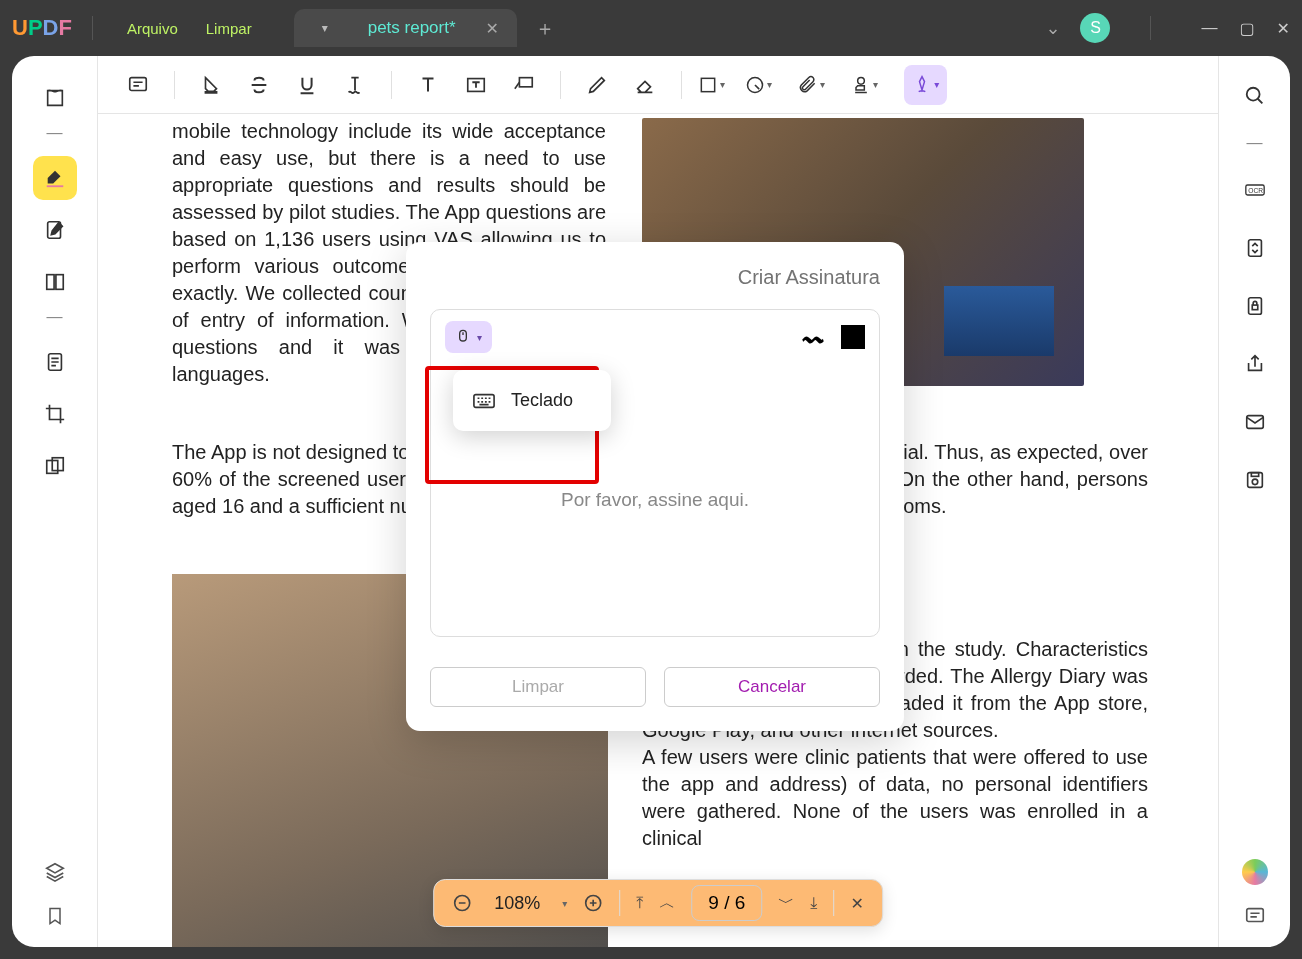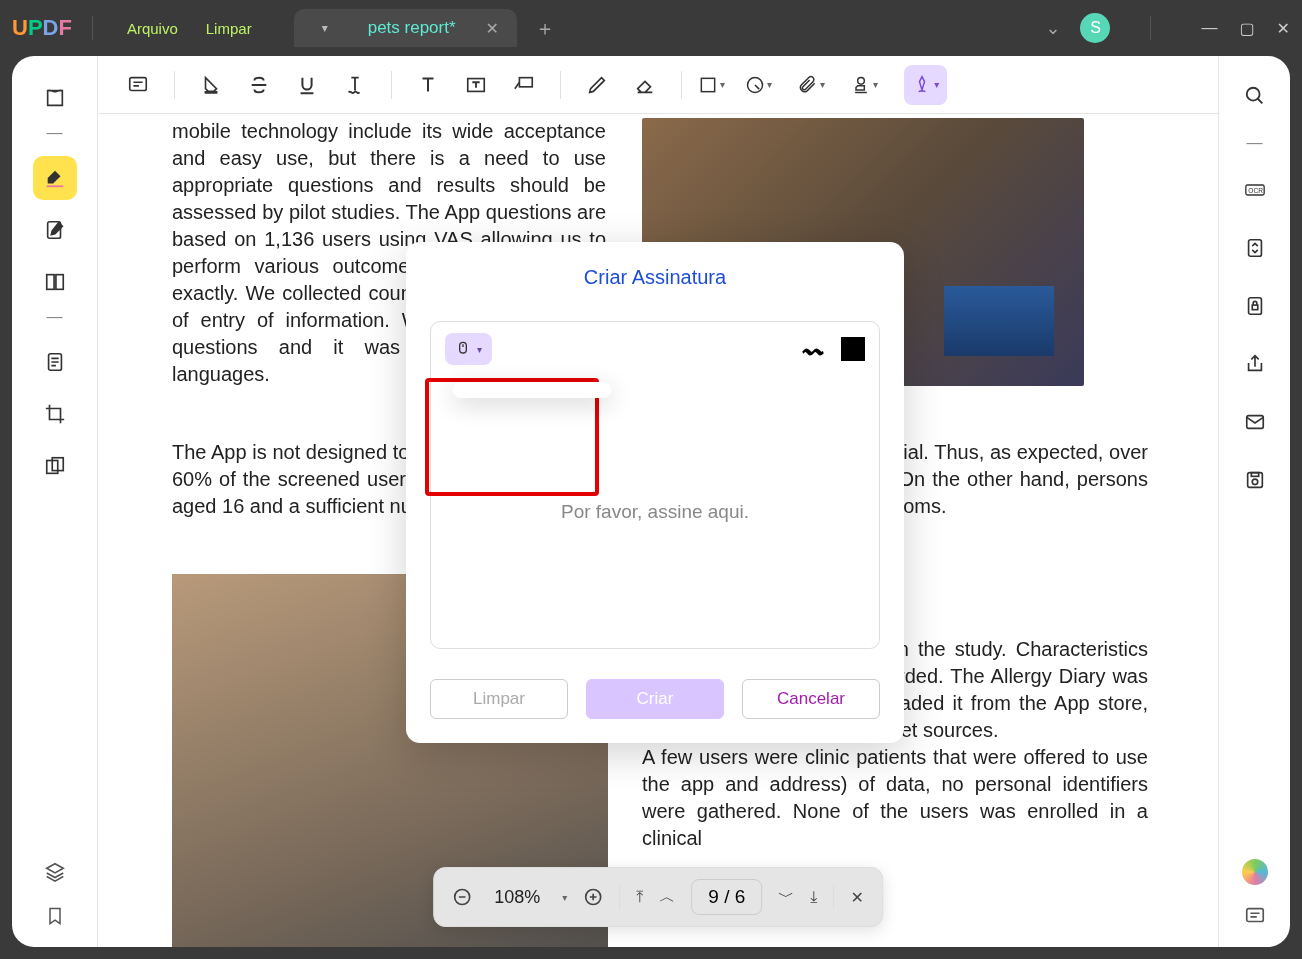--- a/index.html
+++ b/index.html
@@ -41,28 +41,28 @@
 .img1::after { content: ""; position: absolute; right: 30px; bottom: 30px; width: 110px; height: 70px; background: linear-gradient(180deg,#2a5a9a,#1a3a6a); }
 .para2 { position: absolute; top: 325px; left: 74px; right: 70px; font-size: 20px; line-height: 1.35; color: #222; text-align: justify; }
 .img2 { position: absolute; left: 74px; top: 460px; width: 436px; height: 410px; background: linear-gradient(160deg,#b89a7a 0%,#7a6a5a 60%,#4a4a4a 100%); }
 .heading { position: absolute; left: 544px; top: 465px; font-size: 34px; font-weight: 800; color: #111; }
 .para3 { position: absolute; left: 544px; top: 522px; right: 70px; font-size: 20px; line-height: 1.35; color: #222; text-align: justify; }
 .right-sidebar { width: 72px; border-left: 1px solid #e5e5e5; margin-left: auto; padding-top: 20px; display: flex; flex-direction: column; align-items: center; gap: 18px; }
 .r-btn { width: 40px; height: 40px; display: flex; align-items: center; justify-content: center; cursor: pointer; }
 .r-more { color: #888; }
 .r-bottom { margin-top: auto; margin-bottom: 20px; display: flex; flex-direction: column; align-items: center; gap: 20px; }
 .r-spark { width: 26px; height: 26px; border-radius: 50%; background: conic-gradient(#7acc5a,#58b7d7,#e67aa3,#ffcc4d,#7acc5a); }
-.pager { position: absolute; left: 50%; transform: translateX(-50%); bottom: 20px; height: 60px; background: #e5e5e5; border: 1px solid #ddd; border-radius: 12px; box-shadow: 0 4px 16px rgba(0,0,0,0.12); display: flex; align-items: center; padding: 0 18px; gap: 16px; }
+.pager { position: absolute; left: 50%; transform: translateX(-50%); bottom: 20px; height: 48px; background: #fdba74; border: 1px solid #ddd; border-radius: 12px; box-shadow: 0 4px 16px rgba(0,0,0,0.12); display: flex; align-items: center; padding: 0 18px; gap: 16px; }
 .pager .zoom-val { font-size: 18px; color: #222; padding: 0 6px; }
 .pager .caret { font-size: 10px; color: #666; }
 .pager .sep { width: 1px; height: 26px; background: #ddd; }
 .page-indicator { border: 1px solid #ccc; border-radius: 8px; padding: 6px 16px; font-size: 19px; }
 .pbtn { cursor: pointer; color: #444; }
 .dialog { position: absolute; left: 394px; top: 186px; width: 498px; background: #fff; border-radius: 14px; box-shadow: 0 10px 40px rgba(0,0,0,0.18); z-index: 20; padding: 24px; }
-.dialog-title { text-align: center; font-size: 20px; color: #1d4ed8; margin-bottom: 32px; }
+.dialog-title { text-align: right; font-size: 20px; color: #737373; margin-bottom: 20px; }
 .sig-panel { border: 1px solid #ddd; border-radius: 10px; }
 .sig-toolbar { height: 54px; display: flex; align-items: center; padding: 0 14px; }
 .mode-btn { background: #e6d9ff; border-radius: 8px; padding: 6px 10px; display: flex; align-items: center; gap: 6px; cursor: pointer; }
 .mode-btn .caret { font-size: 10px; color: #6a4aa8; }
 .sig-right { margin-left: auto; display: flex; align-items: center; gap: 18px; }
 .sig-wave { font-weight: bold; font-size: 20px; }
 .sig-color { width: 24px; height: 24px; background: #000; }
 .dropdown { position: absolute; left: 22px; top: 60px; width: 158px; background: #fff; border-radius: 10px; box-shadow: 0 6px 24px rgba(0,0,0,0.18); padding: 8px 0; z-index: 30; }
 .dd-item { padding: 12px 20px; display: flex; align-items: center; gap: 16px; font-size: 18px; color: #222; cursor: pointer; }
 .callout { position: absolute; border: 4px solid #e30000; border-radius: 4px; pointer-events: none; }
@@ -358,24 +358,30 @@
               <path d="M12 5v4"></path>
             </svg>
           <span class="caret">▾</span>
         </div>
         <div class="sig-right">
           <span class="sig-wave">〰</span>
           <span class="sig-color"></span>
         </div>
       </div>
       <div class="dropdown">
+        <div class="dd-item">
+          <svg width="22" height="16" viewBox="0 0 24 16" fill="none" stroke="#333" stroke-width="1.8">
+              <rect x="1" y="1" width="22" height="14" rx="2"></rect>
+              <path d="M5 5h2M9 5h2M13 5h2M17 5h2M5 9h2M9 9h2M13 9h2M17 9h2M7 12h10"></path>
+            </svg>
+          <span>Teclado</span>
+        </div>
       </div>
       <div class="callout" style="left:-6px; top:56px; width:174px; height:118px;"></div>
       <div class="sig-canvas">Por favor, assine aqui.</div>
     </div>
     <div class="dialog-buttons">
       <div class="dbtn clear">Limpar</div>
-      <div class="dbtn create">Criar</div>
       <div class="dbtn cancel">Cancelar</div>
     </div>
   </div>
 
 </div>
 
 </body></html>

